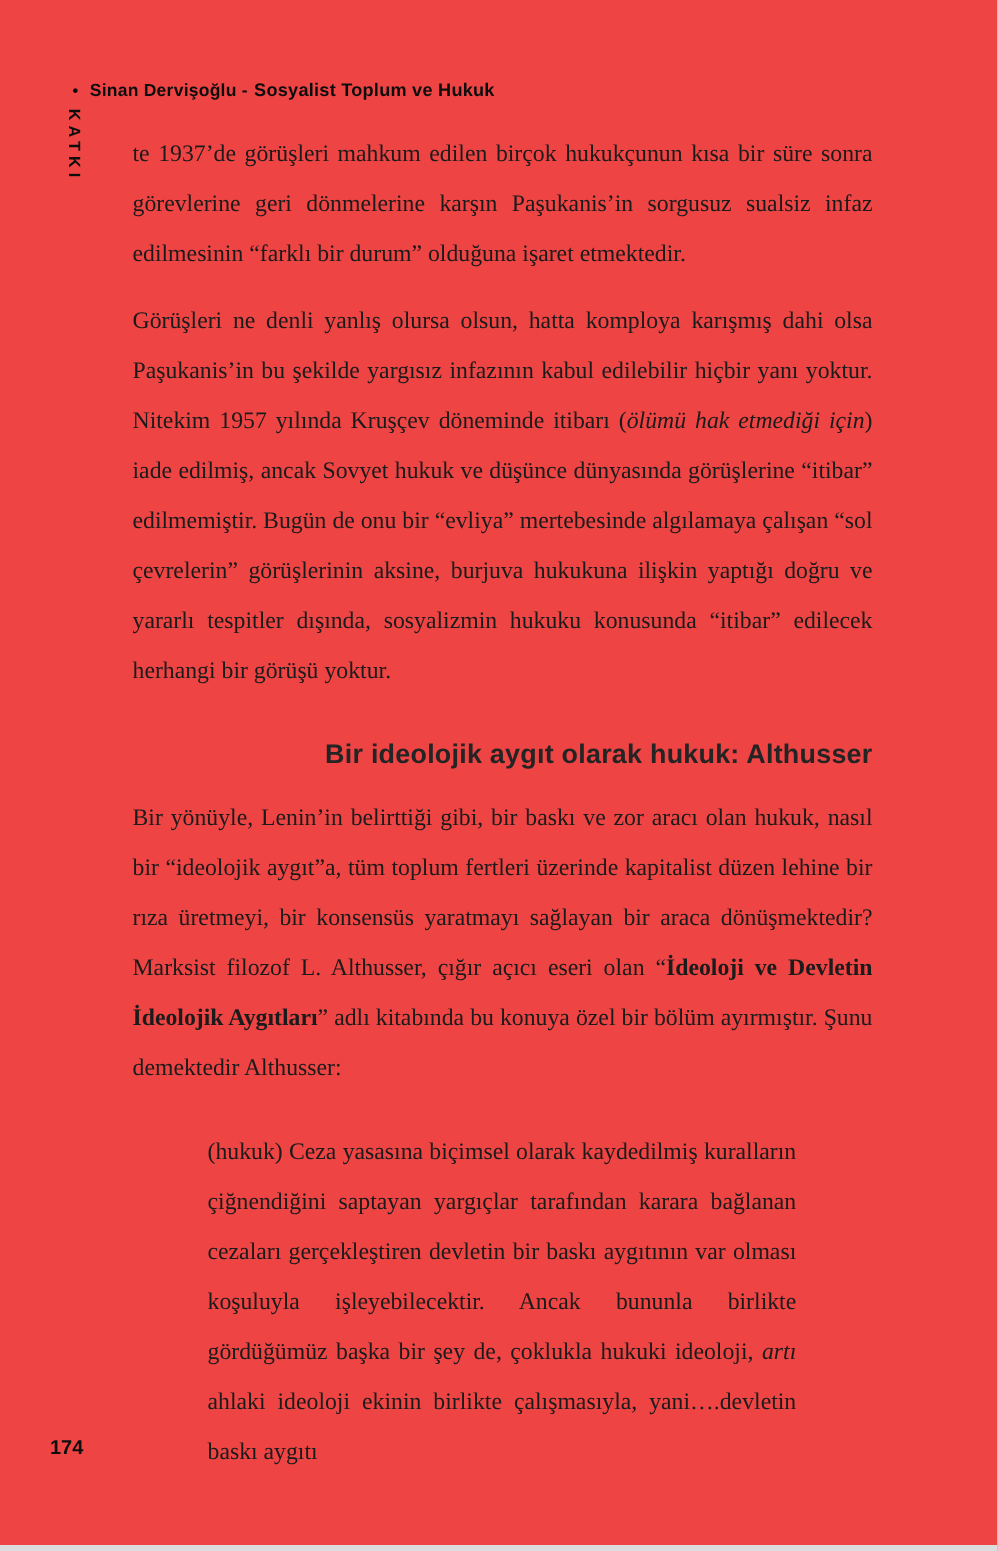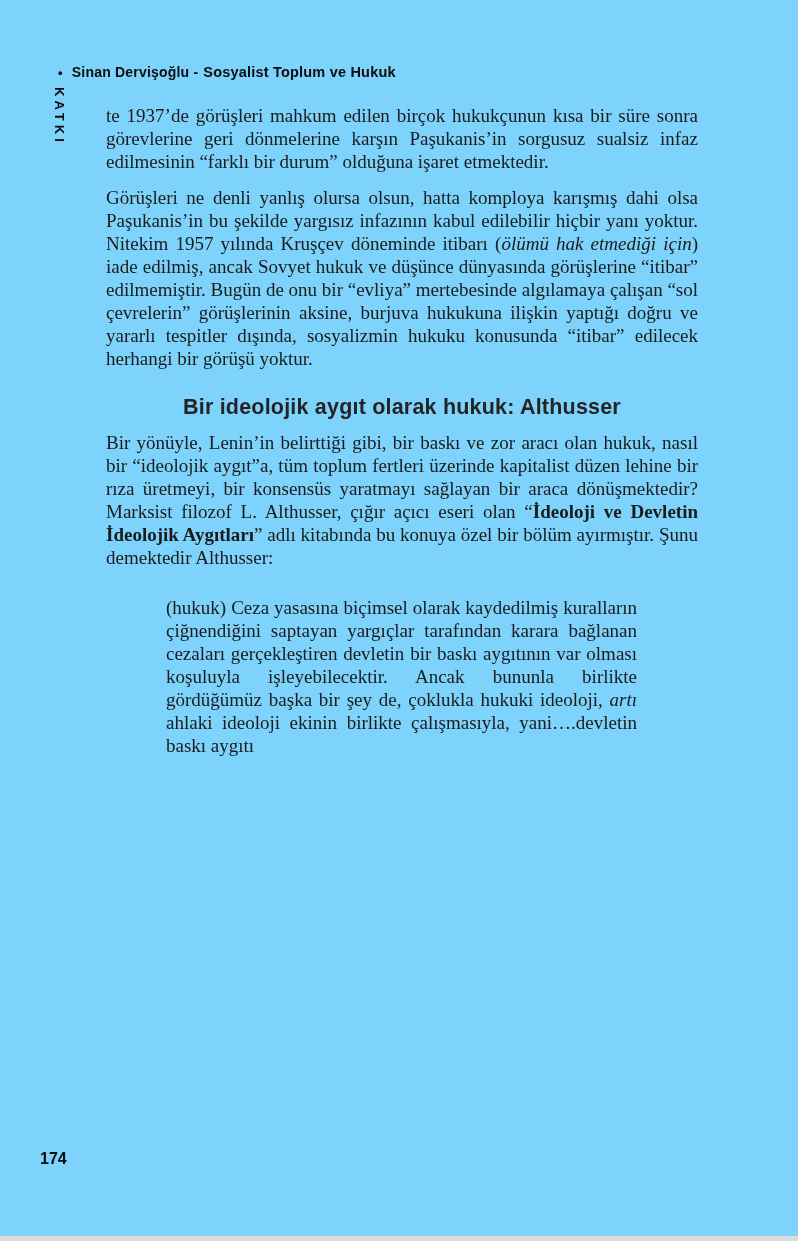--- a/index.html
+++ b/index.html
@@ -1,21 +1,21 @@
 <!DOCTYPE html>
 <html lang="tr"><head>
 <meta charset="utf-8">
 <style>
   * { box-sizing: border-box; }
   html, body { margin: 0; padding: 0; background: #ffffff; }
   .page {
     position: relative;
     width: 798px;
     height: 1241px;
-    background: #7dd3fc;
+    background: #ef4444;
     color: #1b1b1b;
     font-family: "Liberation Serif", serif;
     overflow: hidden;
   }
   .page::after{
     content:"";
     position:absolute; left:0; right:0; bottom:0; height:5px;
     background:#dcdcdc;
   }
   .running-header {
@@ -42,32 +42,32 @@
     font-size: 13px;
     letter-spacing: 4px;
     color: #0d0d0d;
   }
   .content {
     position: absolute;
     left: 106px;
     top: 104px;
     width: 592px;
     font-size: 19px;
-    line-height: 23px;
+    line-height: 40px;
     text-align: justify;
     hyphens: auto;
   }
   .para { margin: 0 0 13px 0; }
   .section-heading {
     font-family: "Liberation Sans", sans-serif;
     font-size: 21.5px;
     font-weight: 700;
     color: #242424;
     letter-spacing: 0.2px;
-    text-align: center;
+    text-align: right;
     margin: 26px 0 12px 0;
   }
   .quote {
     margin: 27px 61px 0 60px;
     text-align: justify;
   }
   .it { font-style: italic; margin-top: 36px; }
   .bd { font-weight: 700; font-style: normal; }
   .page-number {
     position: absolute;

